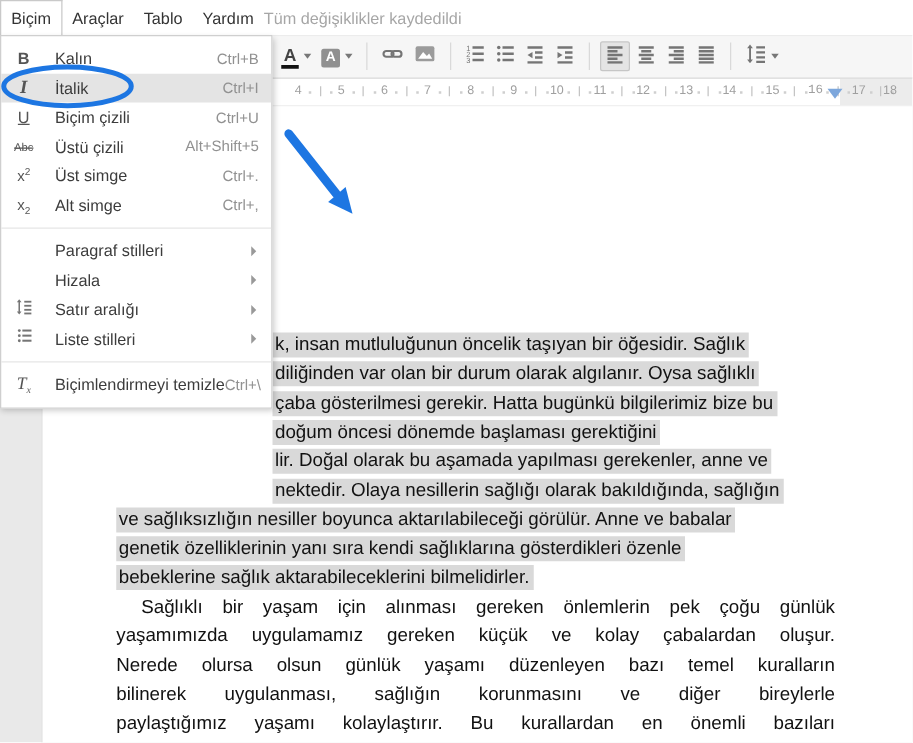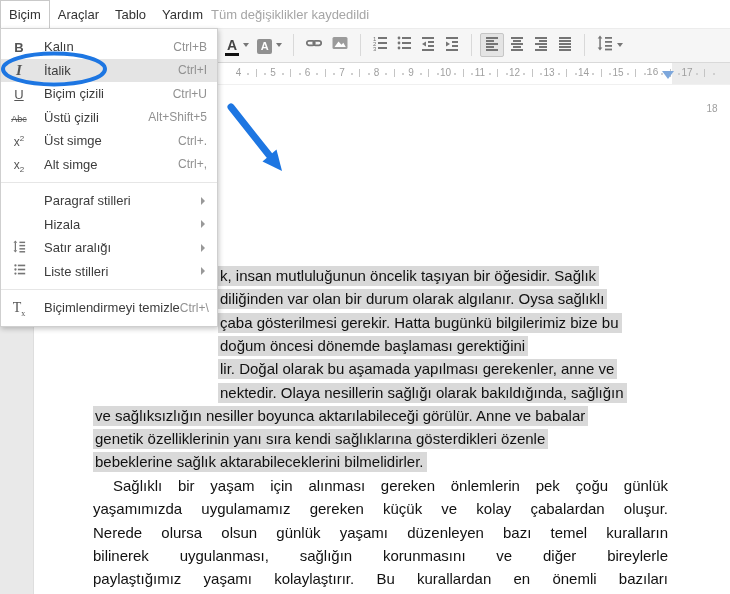--- a/index.html
+++ b/index.html
@@ -51,21 +51,21 @@
   .menu-label{font-size:13px;color:#3c3c3c;margin-left:13px;flex:1;white-space:nowrap}
   .menu-shortcut{font-size:12px;color:#919191;margin-right:10px}
   .submenu-arrow{width:0;height:0;border-left:4px solid #999;border-top:4px solid transparent;
     border-bottom:4px solid transparent;margin-right:12px}
   .menu-sep{height:1px;background:#e6e6e6;margin:6px 0}
   .mi{font-size:12px;color:#555}
   .mi-b{font-weight:bold;font-size:13px}
   .mi-i{font-family:"Liberation Serif",serif;font-style:italic;font-weight:bold;font-size:15px}
   .mi-u{font-size:13px;text-decoration:underline}
   .mi-s{font-size:9px;text-decoration:line-through}
-  .mi-cf{font-family:"Liberation Serif",serif;font-size:14px}
+  .mi-cf{font-family:"Liberation Serif",serif;font-style:italic;font-size:14px}
   .ss{font-size:8px}
   
   .annotation{position:absolute;left:0;top:0;z-index:60;pointer-events:none}
 </style>
 </head>
 <body style="--sel: #d9d9d9;">
 
 <div class="menubar">
   <div class="menu-tab open">Biçim</div>
   <div class="menu-tab">Araçlar</div>
@@ -243,21 +243,21 @@
       <div class="tick-bar" style="left: 635.25px;"></div>
       <div class="tick-dot" style="left: 643.9px;"></div>
       <span class="ruler-num" style="left: 652.5px; font-family: Liberation Mono, monospace;">16</span>
       <div class="tick-dot" style="left: 661.1px;"></div>
       <div class="tick-bar" style="left: 669.75px;"></div>
       <div class="tick-dot" style="left: 678.4px;"></div>
       <span class="ruler-num" style="left: 687px;">17</span>
       <div class="tick-dot" style="left: 695.6px;"></div>
       <div class="tick-bar" style="left: 704.25px;"></div>
       <div class="tick-dot" style="left: 712.9px;"></div>
-      <span class="ruler-num" style="left: 712px; margin-top: 36px;">18</span>
+      <span class="ruler-num" style="left: 712px;">18</span>
     </div>
   <div class="indent-marker"></div>
 </div>
 
 <div class="docarea">
   <div class="page"></div>
   <div id="para1">
       <div class="docline" style="left: 218px; top: 181px;"><span class="hl">k, insan mutluluğunun öncelik taşıyan bir öğesidir. Sağlık</span></div>
       <div class="docline" style="left: 218px; top: 204.3px;"><span class="hl">diliğinden var olan bir durum olarak algılanır. Oysa sağlıklı</span></div>
       <div class="docline" style="left: 218px; top: 227.6px;"><span class="hl">çaba gösterilmesi gerekir. Hatta bugünkü bilgilerimiz bize bu</span></div>

